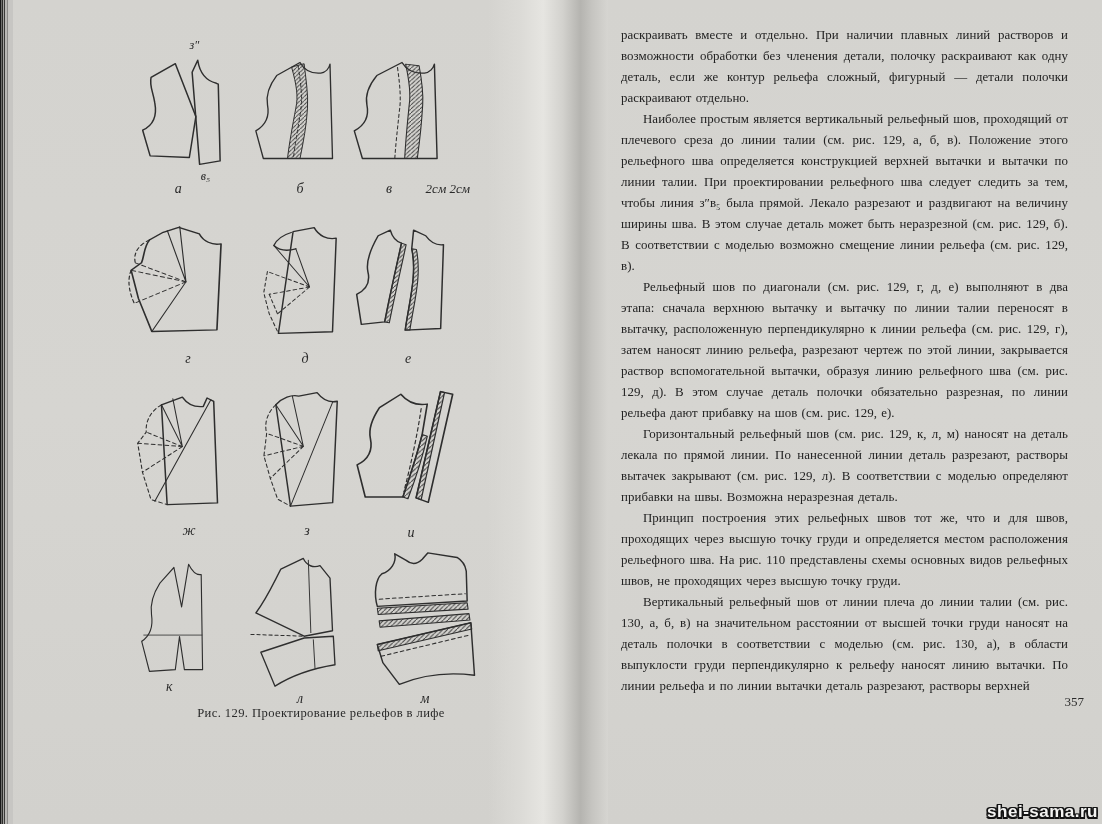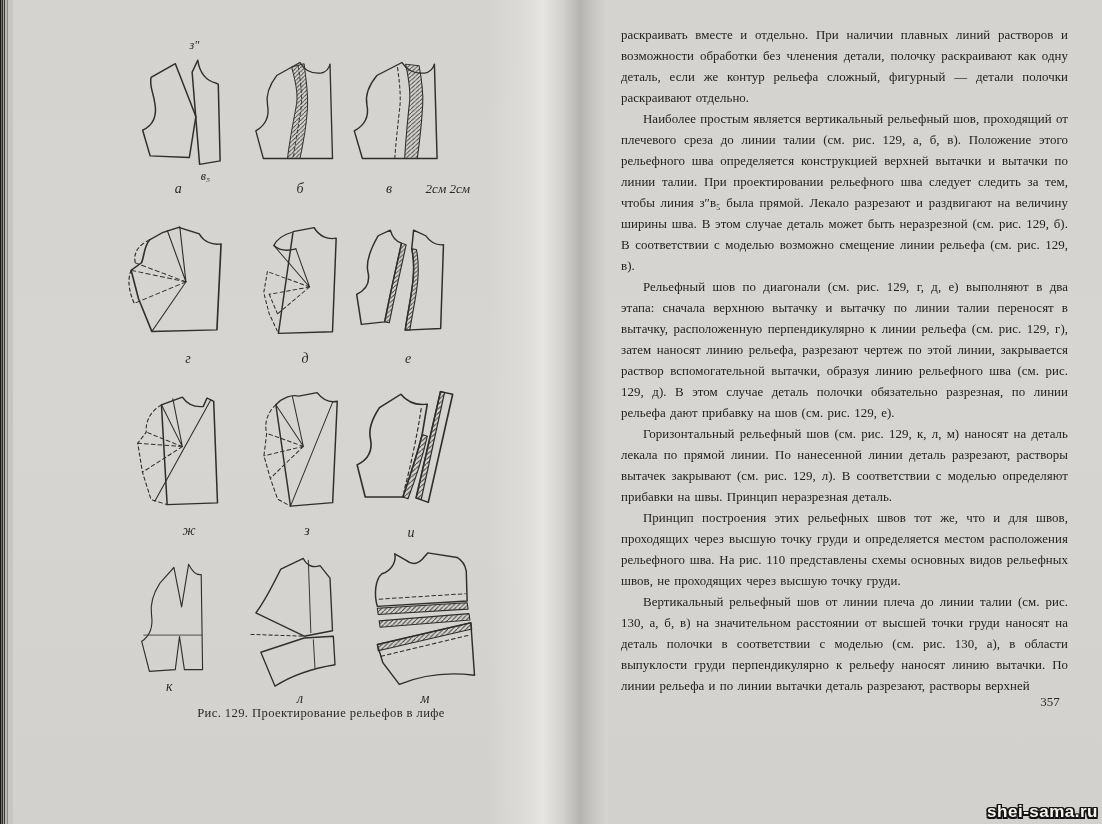--- a/index.html
+++ b/index.html
@@ -29,21 +29,21 @@
         font-style:italic;font-size:14px;color:#2a2a2a;}
   .ann{position:absolute;font-style:italic;font-size:12px;color:#2a2a2a;white-space:nowrap;}
   .caption{position:absolute;left:128px;top:706px;width:360px;text-align:center;
         font-size:12.6px;letter-spacing:.4px;color:#2a2a2a;}
 
   
   .textcol{position:absolute;left:15px;top:25px;width:447px;text-align:justify;
         font-size:12.9px;line-height:21px;letter-spacing:.05px;word-spacing:1px;color:#222;}
   .textcol p{margin:0;text-indent:22px;}
   .textcol p.noindent{text-indent:0;}
-  .page-number{position:absolute;left:420px;top:694px;width:48px;text-align:center;font-size:13px;color:#2a2a2a;}
+  .page-number{position:absolute;left:430px;top:694px;width:48px;text-align:right;font-size:13px;color:#2a2a2a;}
 
   .watermark{position:absolute;right:4px;bottom:2px;font-family:"Liberation Sans",sans-serif;
         font-weight:700;font-size:17px;letter-spacing:.5px;color:#f4f4f2;
         text-shadow:-1.5px -1.5px 0 #141414,1.5px -1.5px 0 #141414,-1.5px 1.5px 0 #141414,
         1.5px 1.5px 0 #141414,0 -1.5px 0 #141414,0 1.5px 0 #141414,-1.5px 0 0 #141414,1.5px 0 0 #141414;}
 </style>
 </head>
 <body>
 
 <svg width="0" height="0" style="position:absolute" aria-hidden="true">
@@ -187,21 +187,21 @@
     </div>
 
     <div class="caption">Рис. 129. Проектирование рельефов в лифе</div>
   </div>
 
   <div class="page" id="right-page">
     <div class="textcol">
       <p class="noindent"><b></b><span>раскраивать вместе и отдельно. При наличии плавных линий растворов и возможности обработки без членения детали, полочку раскраивают как одну деталь, если же контур рельефа сложный, фигурный — детали полочки раскраивают отдельно.</span></p>
       <p><b></b><span>Наиболее простым является вертикальный рельефный шов, проходящий от плечевого среза до линии талии (см. рис. 129, а, б, в). Положение этого рельефного шва определяется конструкцией верхней вытачки и вытачки по линии талии. При проектировании рельефного шва следует следить за тем, чтобы линия з″в₅ была прямой. Лекало разрезают и раздвигают на величину ширины шва. В этом случае деталь может быть неразрезной (см. рис. 129, б). В соответствии с моделью возможно смещение линии рельефа (см. рис. 129, в).</span></p>
       <p><b></b><span>Рельефный шов по диагонали (см. рис. 129, г, д, е) выполняют в два этапа: сначала верхнюю вытачку и вытачку по линии талии переносят в вытачку, расположенную перпендикулярно к линии рельефа (см. рис. 129, г), затем наносят линию рельефа, разрезают чертеж по этой линии, закрывается раствор вспомогательной вытачки, образуя линию рельефного шва (см. рис. 129, д). В этом случае деталь полочки обязательно разрезная, по линии рельефа дают прибавку на шов (см. рис. 129, е).</span></p>
-      <p><b></b><span>Горизонтальный рельефный шов (см. рис. 129, к, л, м) наносят на деталь лекала по прямой линии. По нанесенной линии деталь разрезают, растворы вытачек закрывают (см. рис. 129, л). В соответствии с моделью определяют прибавки на швы. Принцип неразрезная деталь.</span></p>
+      <p><b></b><span>Горизонтальный рельефный шов (см. рис. 129, к, л, м) наносят на деталь лекала по прямой линии. По нанесенной линии деталь разрезают, растворы вытачек закрывают (см. рис. 129, л). В соответствии с моделью определяют прибавки на швы. Возможна неразрезная деталь.</span></p>
       <p><b></b><span>Принцип построения этих рельефных швов тот же, что и для швов, проходящих через высшую точку груди и определяется местом расположения рельефного шва. На рис. 110 представлены схемы основных видов рельефных швов, не проходящих через высшую точку груди.</span></p>
       <p><b></b><span>Вертикальный рельефный шов от линии плеча до линии талии (см. рис. 130, а, б, в) на значительном расстоянии от высшей точки груди наносят на деталь полочки в соответствии с моделью (см. рис. 130, а), в области выпуклости груди перпендикулярно к рельефу наносят линию вытачки. По линии рельефа и по линии вытачки деталь разрезают, растворы верхней</span></p>
     </div>
     <div class="page-number">357</div>
   </div>
 
   <div class="watermark">shei-sama.ru</div>
 </div>
 
 </body></html>

